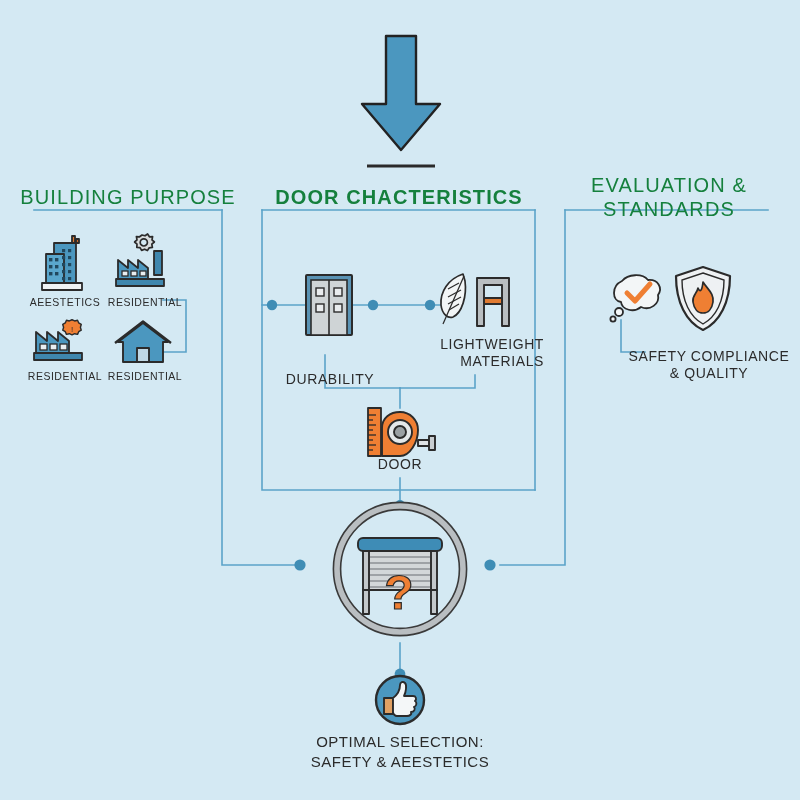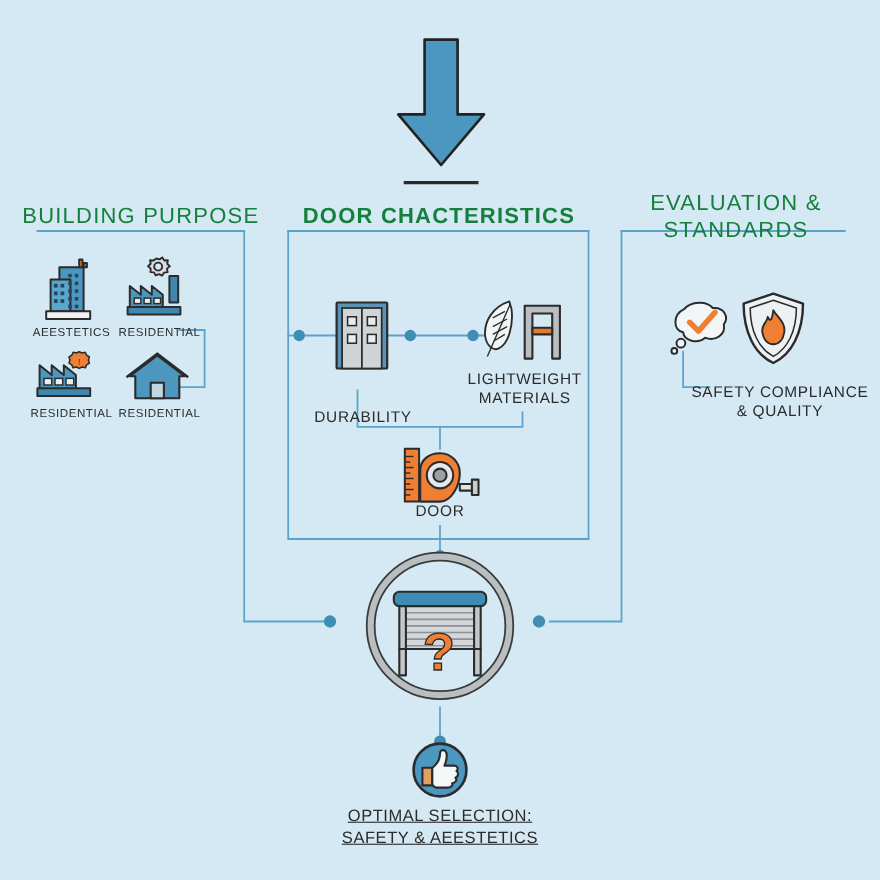--- a/index.html
+++ b/index.html
@@ -182,21 +182,21 @@
         <path d="M24,18 L11,25"></path>
       <path d="M24,25 L11,32"></path>
         <path d="M22,32 L12,38"></path>
     </g>
 
     <g stroke="#2b2b2b" stroke-width="1.9" stroke-linejoin="round">
       <path d="M40,54 L40,6 L72,6 L72,54 L65,54 L65,13 L47,13 L47,54 Z" fill="#b9bec1"></path>
       <rect x="47" y="26" width="18" height="6" fill="#e07b32"></rect>
     </g>
   </svg>
-  <div class="lbl midlbl" style="left:410px;top:336px;width:134px;">LIGHTWEIGHT
+  <div class="lbl midlbl" style="left:410px;top:336px;width:134px;text-align:right;">LIGHTWEIGHT
 MATERIALS</div>
 
   <svg class="abs" style="left:360px;top:406px;" width="84" height="56" viewBox="0 0 84 56">
 
     <g stroke="#2b2b2b" stroke-width="1.8" stroke-linejoin="round">
       <rect x="8" y="2" width="13" height="48" fill="#ef7f33"></rect>
     </g>
     <g stroke="#2b2b2b" stroke-width="1.3">
       <line x1="8" y1="9" x2="16" y2="9"></line>
         <line x1="8" y1="14" x2="13" y2="14"></line>
@@ -263,16 +263,16 @@
 
   <svg class="abs" style="left:373px;top:673px;" width="54" height="54" viewBox="0 0 54 54">
     <circle cx="27" cy="27" r="24" fill="#4b97bf" stroke="#2b2b2b" stroke-width="2.4"></circle>
     <g stroke="#2b2b2b" stroke-width="1.9" stroke-linejoin="round">
       <rect x="11" y="25" width="9" height="16" fill="#e0a062"></rect>
       <path d="M20,25 C24,22 27,17 27,12 C27,9 30,8 32,10 C34,12 33,19 31,23
                L40,23 C43,23 44,26 42,28 C44,29 44,33 41,34 C43,36 41,39 38,39
                C39,41 37,43 34,43 L24,43 C22,43 20,41 20,39 Z" fill="#f4f7f8"></path>
     </g>
   </svg>
-  <div class="lbl botlbl" style="left:250px;top:732px;width:300px;text-decoration:underline;">OPTIMAL SELECTION:
+  <div class="lbl botlbl" style="left:250px;top:732px;width:300px;">OPTIMAL SELECTION:
 SAFETY &amp; AEESTETICS</div>
 
 </div>
 
 </body></html>

